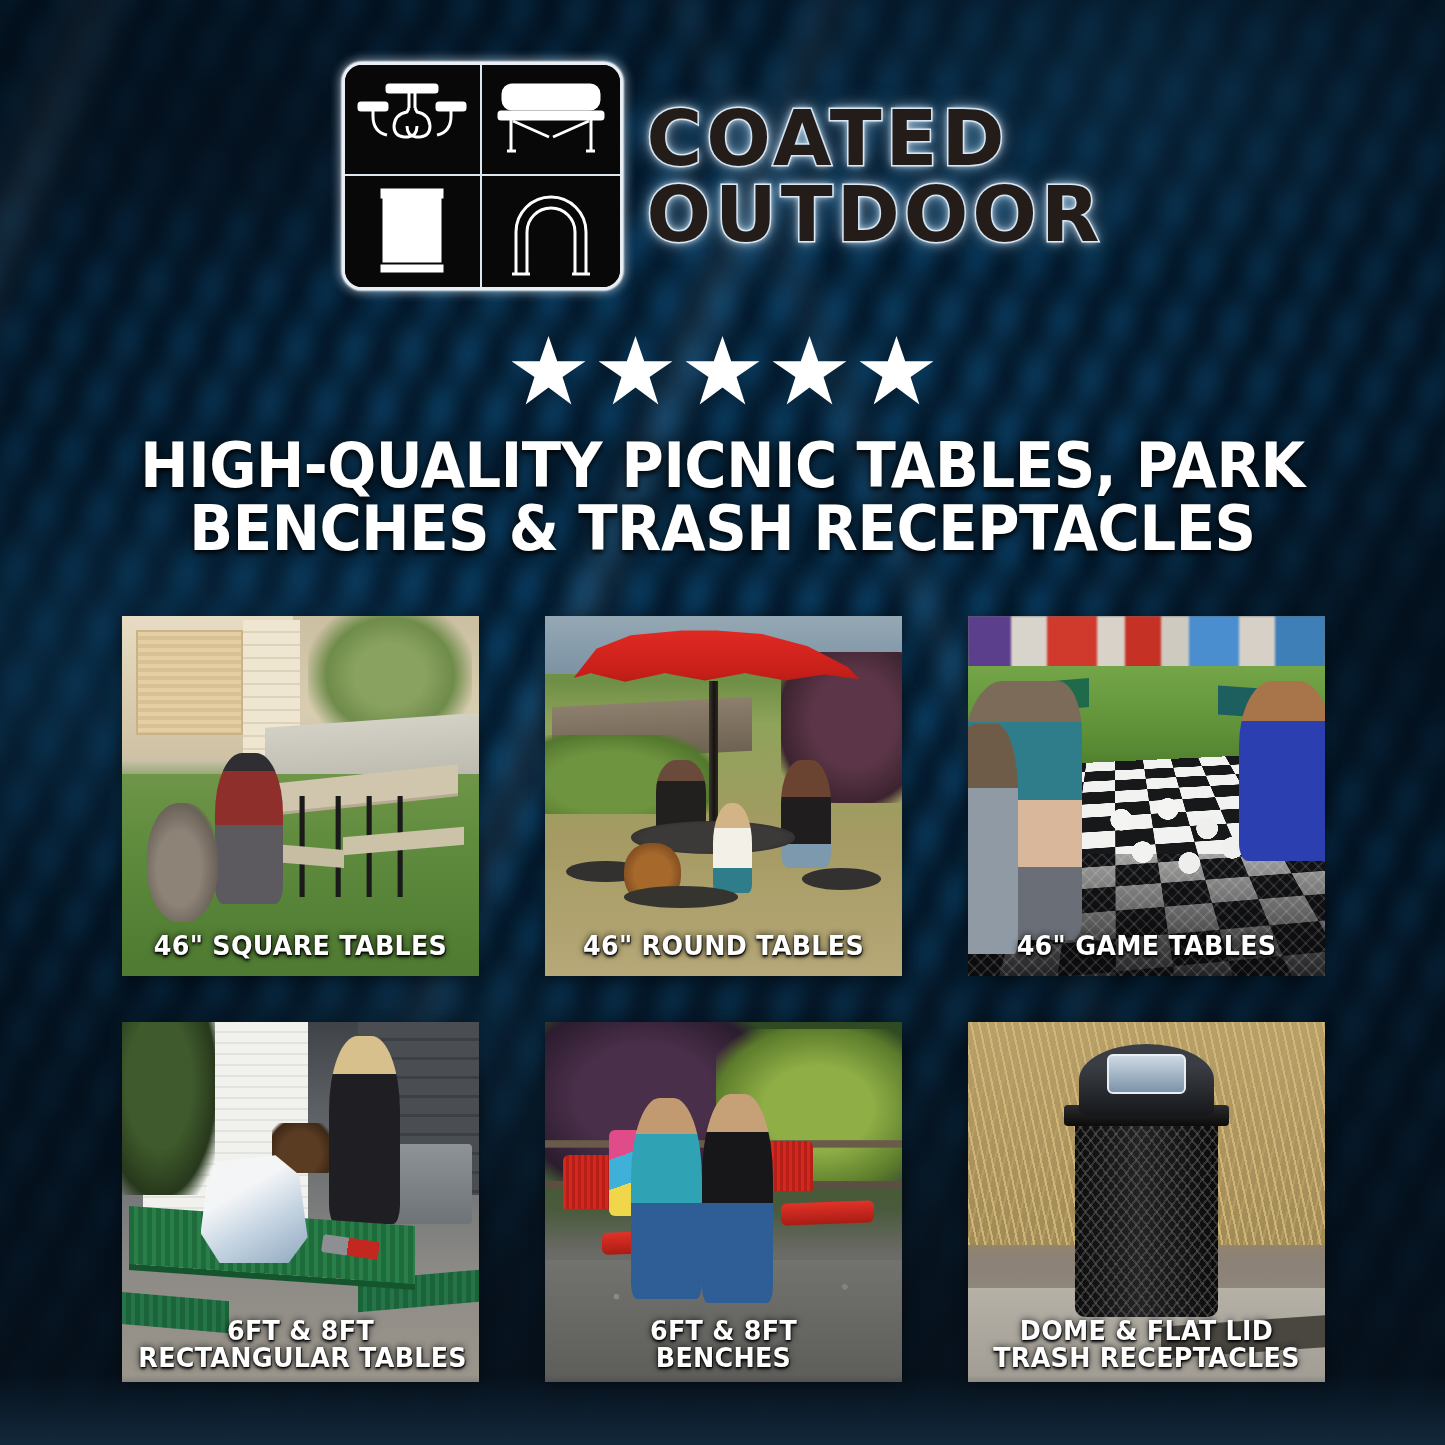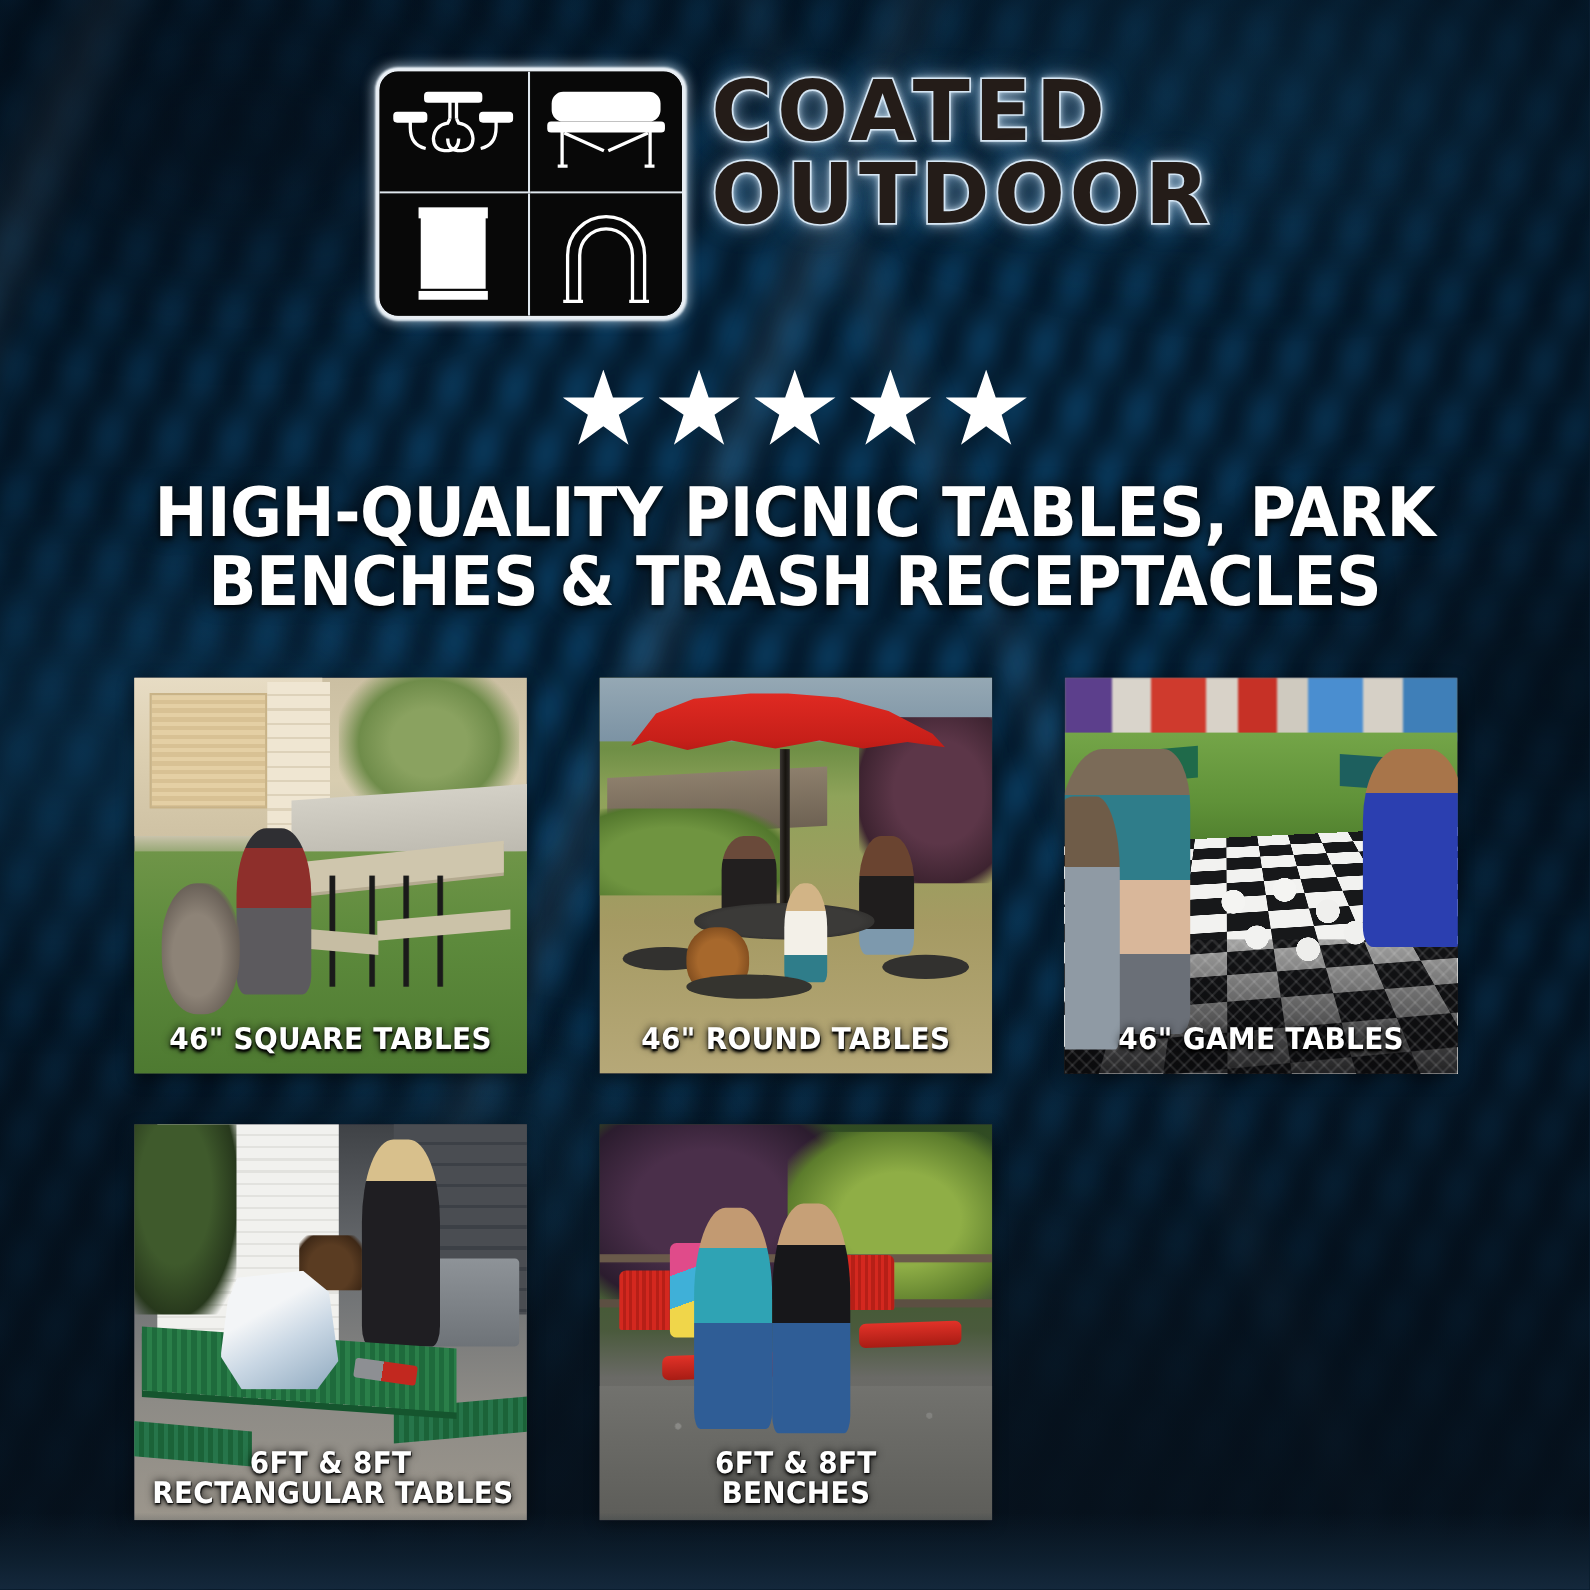--- a/index.html
+++ b/index.html
@@ -80,21 +80,21 @@
   
   .content { position: relative; z-index: 5; width: 1445px; height: 1445px; }
 
   
   .brand {
     position: absolute;
     top: 62px;
     left: 0; right: 0;
     display: flex;
     justify-content: center;
-    align-items: flex-start;
+    align-items: center;
     gap: 24px;
   }
 
   .logo-mark {
     width: 281px;
     height: 228px;
     border-radius: 20px;
     background: #080808;
     box-shadow: 0 0 10px 3px rgba(210,230,245,0.55),
                 0 0 2px 1px rgba(255,255,255,0.9);
@@ -753,18 +753,33 @@
           <div class="backpack"></div>
             <div class="boy-a"></div>
             <div class="boy-b"></div>
         </div>
         <div class="tile-caption two-line">
           <span class="cap-line">6FT &amp; 8FT</span>
           <span class="cap-line">BENCHES</span>
         </div>
       </div>
 
+      <div class="tile">
+        <div class="tile-art sc-trash">
+          <div class="grass-tall"></div>
+            <div class="walk"></div>
+            <div class="edge"></div>
+          <div class="can-body"></div>
+            <div class="can-collar"></div>
+          <div class="can-dome"></div>
+            <div class="can-slot"></div>
+        </div>
+        <div class="tile-caption two-line">
+          <span class="cap-line">DOME &amp; FLAT LID</span>
+          <span class="cap-line">TRASH RECEPTACLES</span>
+        </div>
+      </div>
 
     </div>
   </div>
 
   <div class="bottom-fade"></div>
 </div>
 
 </body></html>

